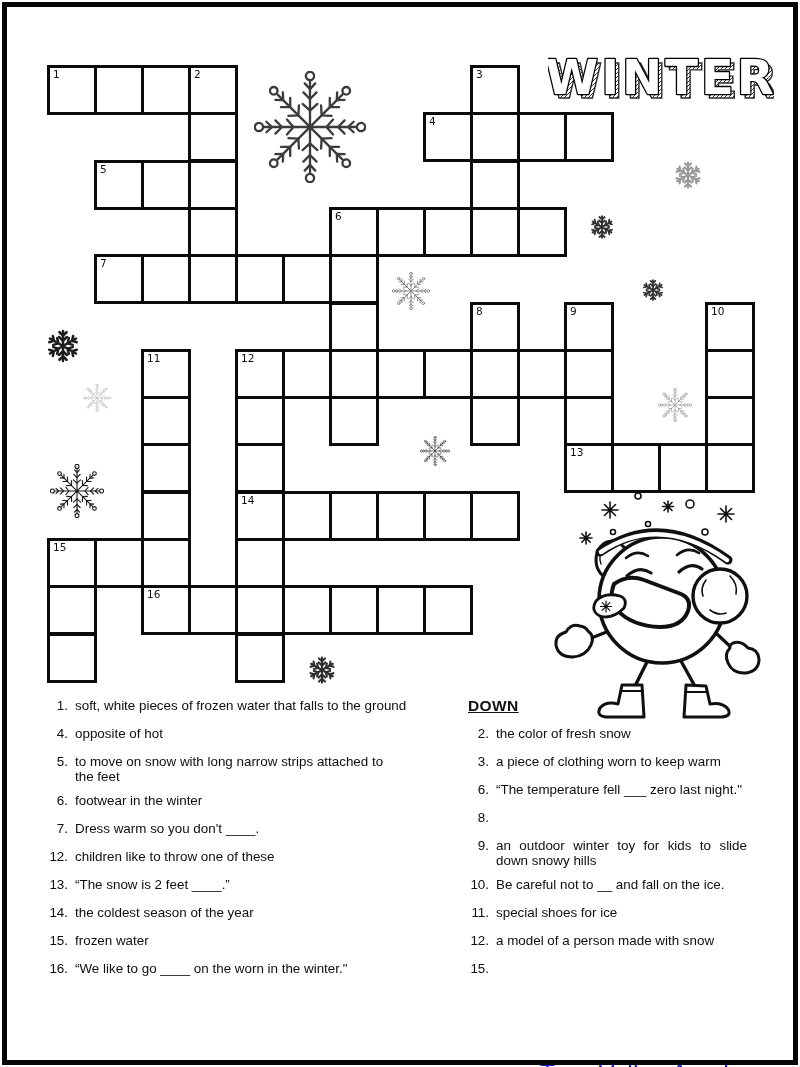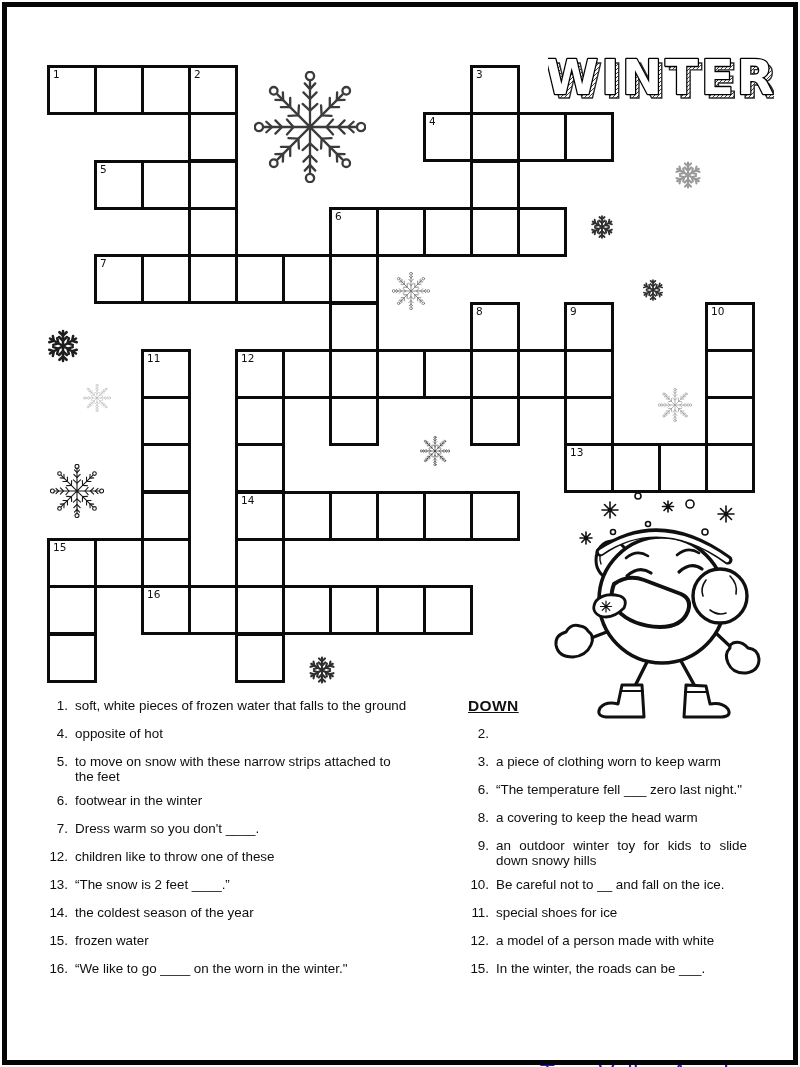--- a/index.html
+++ b/index.html
@@ -259,21 +259,21 @@
         <div class="clue">
           <span class="n">1.</span>
           <span class="t">soft, white pieces of frozen water that falls to the ground</span>
         </div>
         <div class="clue">
           <span class="n">4.</span>
           <span class="t">opposite of hot</span>
         </div>
         <div class="clue" style="margin-bottom: 9px;">
           <span class="n">5.</span>
-          <span class="t">to move on snow with these narrow strips attached to
+          <span class="t">to move on snow with long narrow strips attached to
 the feet</span>
         </div>
         <div class="clue">
           <span class="n">6.</span>
           <span class="t">footwear in the winter</span>
         </div>
         <div class="clue">
           <span class="n">7.</span>
           <span class="t">Dress warm so you don't ____.</span>
         </div>
@@ -298,51 +298,50 @@
           <span class="t">“We like to go ____ on the worn in the winter."</span>
         </div>
       </div>
   </div>
 
   <div class="clues down-col">
     <div class="clue-header">DOWN</div>
     <div id="down-list">
         <div class="clue">
           <span class="n">2.</span>
+          <span class="t">the color of fresh snow</span>
         </div>
         <div class="clue">
           <span class="n">3.</span>
           <span class="t">a piece of clothing worn to keep warm</span>
         </div>
         <div class="clue">
           <span class="n">6.</span>
           <span class="t">“The temperature fell ___ zero last night."</span>
         </div>
         <div class="clue">
           <span class="n">8.</span>
-          <span class="t">a covering to keep the head warm</span>
         </div>
         <div class="clue" style="margin-bottom: 9px;">
           <span class="n">9.</span>
           <span class="t">an outdoor winter toy for kids to slide down snowy hills</span>
         </div>
         <div class="clue">
           <span class="n">10.</span>
           <span class="t">Be careful not to __ and fall on the ice.</span>
         </div>
         <div class="clue">
           <span class="n">11.</span>
           <span class="t">special shoes for ice</span>
         </div>
         <div class="clue">
           <span class="n">12.</span>
-          <span class="t">a model of a person made with white</span>
+          <span class="t">a model of a person made with snow</span>
         </div>
         <div class="clue">
           <span class="n">15.</span>
-          <span class="t">In the winter, the roads can be ___.</span>
         </div>
       </div>
   </div>
 
   <div class="brand" style="color: rgb(27, 27, 208);">Tree Valley Academy</div>
 
 </div>
 
 </body></html>

